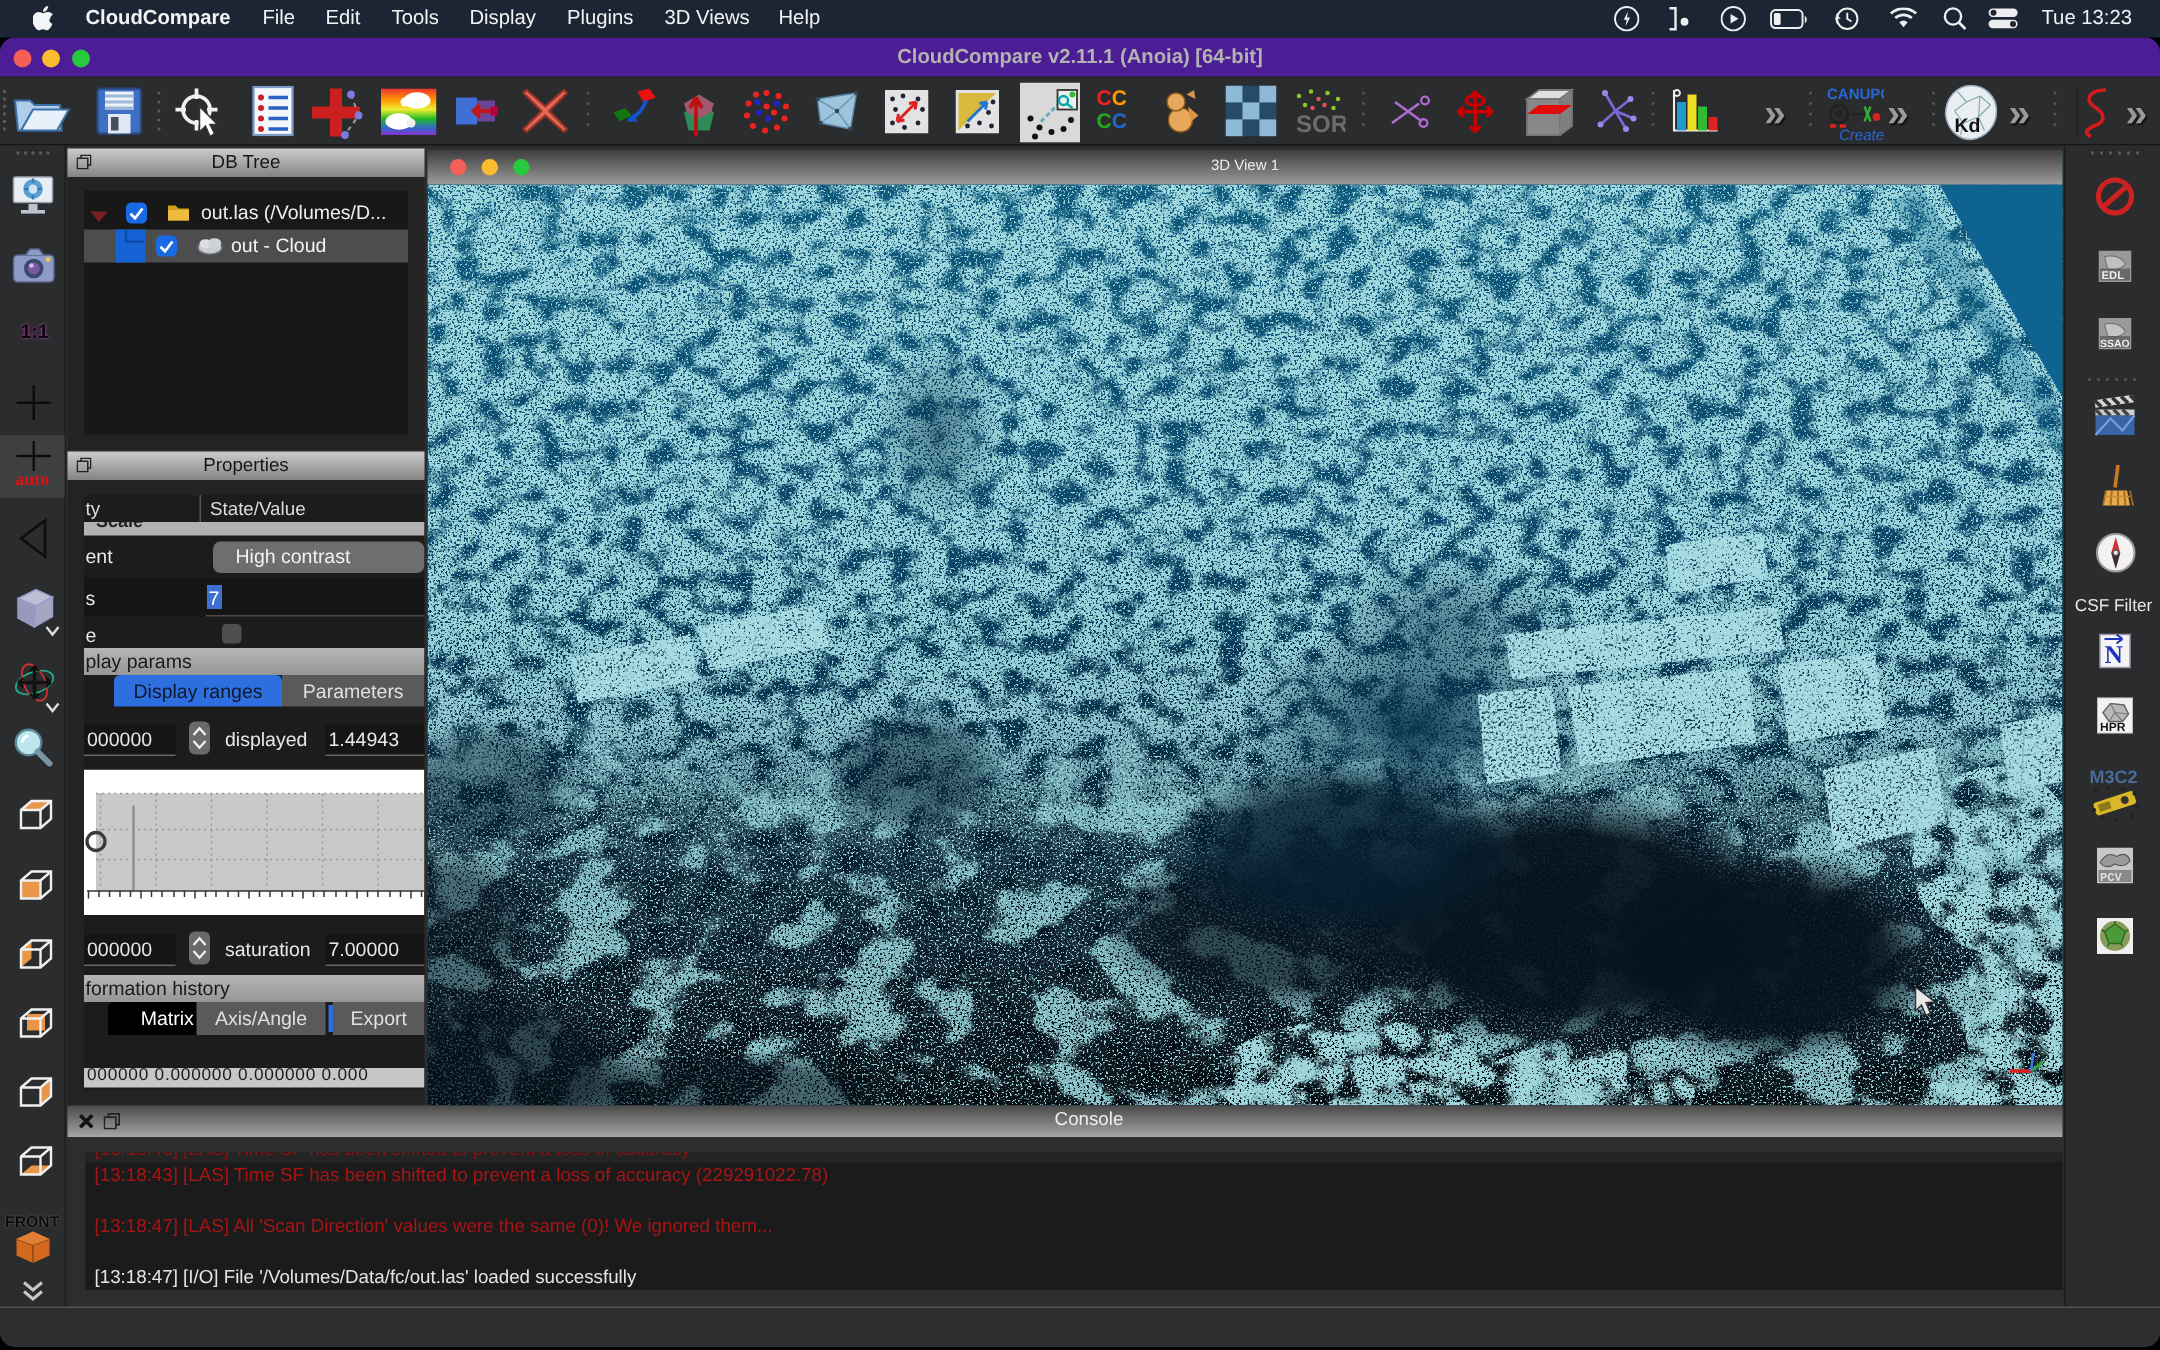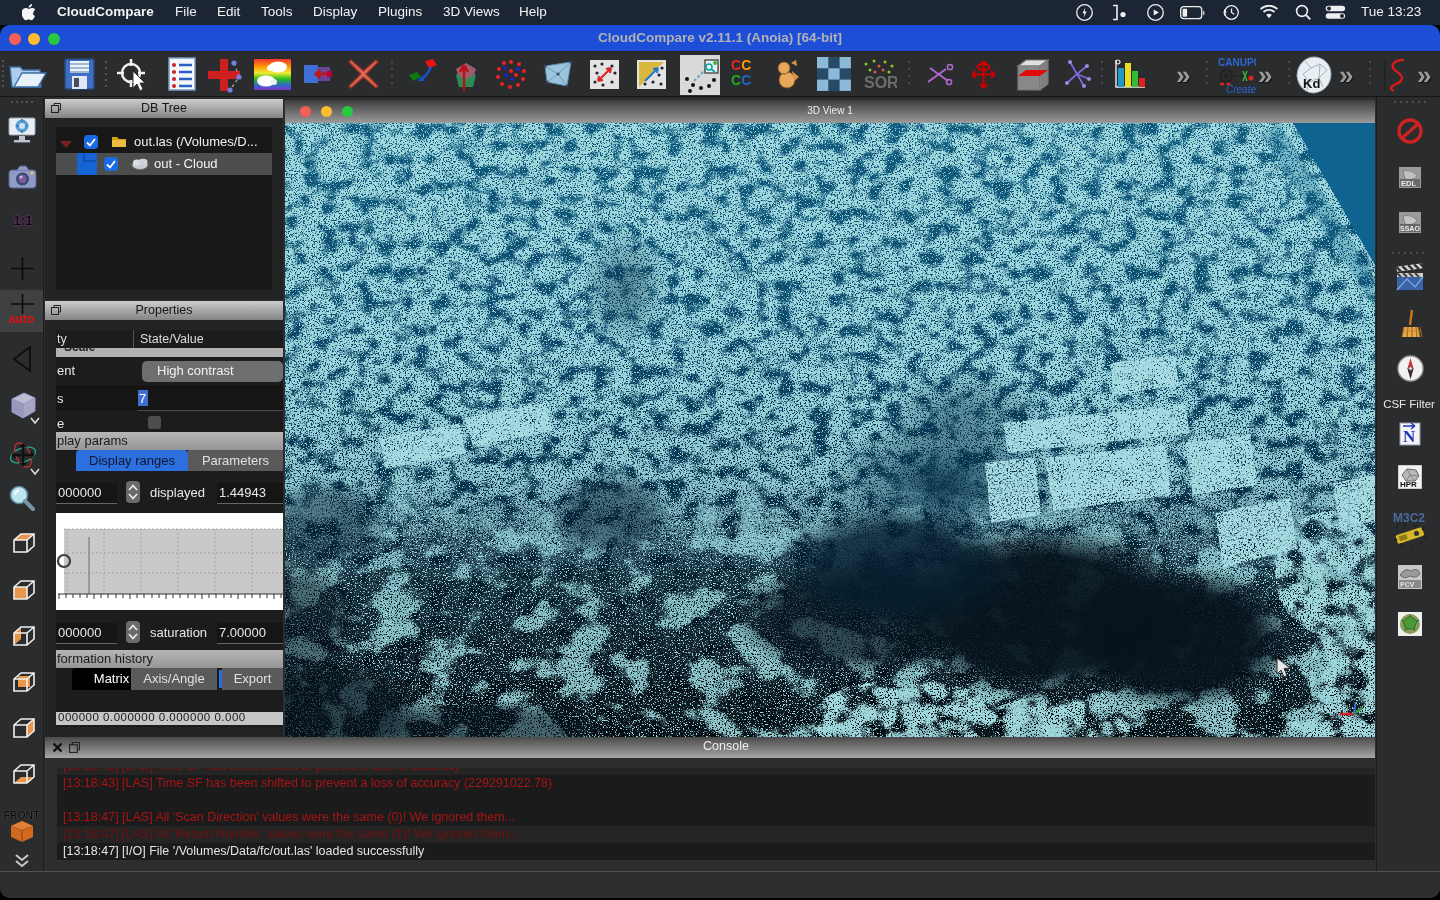--- a/index.html
+++ b/index.html
@@ -5,21 +5,21 @@
   * { margin:0; padding:0; box-sizing:border-box; }
   html,body { width:1440px; height:900px; background:#000; overflow:hidden;
     font-family:"Liberation Sans", sans-serif; }
   .abs { position:absolute; }
   #menubar { position:absolute; left:0; top:0; width:1440px; height:25px;
     background:#1c2533; color:#f2f3f5; font-size:13.5px; }
   .mitem { position:absolute; top:4px; }
   #window { position:absolute; left:0; top:25px; width:1440px; height:873px;
     background:#2c2d2f; border-radius:10px; overflow:hidden; }
   #titlebar { position:absolute; left:0; top:0; width:1440px; height:27px;
-    background:#1d4ed8; border-bottom:1px solid #232323;}
+    background:#4c1d95; border-bottom:1px solid #232323;}
   .tl { position:absolute; top:8px; width:12px; height:12px; border-radius:6px; }
   #wtitle { position:absolute; top:5px; left:0; width:1440px; text-align:center;
     color:#b2b2b2; font-weight:bold; font-size:13.5px; }
   #toolbar { position:absolute; left:0; top:27px; width:1440px; height:45px;
     background:#2b2c2e; border-bottom:1px solid #151515; }
   #leftdock { position:absolute; left:0; top:72px; width:44px; height:774px;
     background:#2b2c2e; border-right:1px solid #1d1d1d; }
   #rightdock { position:absolute; left:1376px; top:72px; width:64px; height:774px;
     background:#2b2c2e; border-left:1px solid #1d1d1d; }
   .ptitle { position:absolute; left:45px; width:238px; height:19px;
@@ -462,21 +462,21 @@
       <circle cx="24" cy="8" r="1.6" fill="#e8c84a"></circle>
     </svg>
     <div class="abs" style="left:8px;top:116px;width:30px;text-align:center;color:#0a0a0a;font-weight:bold;font-size:13px;text-shadow:0 0 2px #d040d0;">1:1</div>
     <svg class="abs" style="left:10px;top:159px;" width="25" height="25" viewBox="0 0 25 25">
       <path d="M12.5 1 V24 M1 12.5 H24" stroke="#0c0c0c" stroke-width="1.6"></path>
     </svg>
     <div class="abs" style="left:0px;top:193px;width:43px;height:42px;background:#3f4042;"></div>
     <svg class="abs" style="left:10px;top:196px;" width="25" height="22" viewBox="0 0 25 22">
       <path d="M12.5 1 V21 M1 11 H24" stroke="#0c0c0c" stroke-width="1.6"></path>
     </svg>
-    <div class="abs" style="left:0px;top:215px;width:43px;text-align:center;color:#e01010;font-weight:bold;font-size:12px;">auto</div>
+    <div class="abs" style="left:0px;top:215px;width:43px;text-align:center;color:#e01010;font-weight:bold;font-size:12px;font-family:Liberation Serif, serif;">auto</div>
     <svg class="abs" style="left:10px;top:248px;" width="25" height="28" viewBox="0 0 25 28">
       <path d="M20 2 L4 14 L20 26 Z" fill="none" stroke="#0e0e0e" stroke-width="1.8"></path>
     </svg>
     <svg class="abs" style="left:7px;top:291px;" width="32" height="32" viewBox="0 0 32 32">
       <g stroke="#9a9ac8" stroke-width="1">
         <path d="M5 11 L17 5 L28 10 L17 16 Z" fill="#d8d8f0" fill-opacity="0.85"></path>
         <path d="M5 11 L5 24 L16 30 L17 16 Z" fill="#b4b4de" fill-opacity="0.8"></path>
         <path d="M17 16 L28 10 L28 23 L16 30 Z" fill="#c6c6e8" fill-opacity="0.8"></path>
       </g>
     </svg>
@@ -916,18 +916,17 @@
         </svg>
       <svg class="abs" style="left:24px;top:5px;" width="11" height="11" viewBox="0 0 10 10">
           <rect x="0.5" y="2.5" width="7" height="7" fill="none" stroke="#222" stroke-width="1"></rect>
           <path d="M3 2.5 V0.5 H9.5 V7 H7.5" fill="none" stroke="#222" stroke-width="1"></path>
         </svg>
     </div>
     <div id="clist">
       <div class="crow" style="top:-10px; background:#242424; color:#8c1010;">[13:18:43] [LAS] Time SF has been shifted to prevent a loss of accuracy</div>
       <div class="crow" style="top:7px; background:#1b1b1b; color:#a81414;">[13:18:43] [LAS] Time SF has been shifted to prevent a loss of accuracy (229291022.78)</div>
       <div class="crow" style="top:41px; background:#1b1b1b; color:#a81414;">[13:18:47] [LAS] All 'Scan Direction' values were the same (0)! We ignored them...</div>
-      <div class="crow" style="top:58px; background:#242424; color:#701010;">[13:18:47] [LAS] All 'Return Number' values were the same (1)! We ignored them...</div>
       <div class="crow" style="top:75px; background:#1b1b1b; color:#e4e4e4;">[13:18:47] [I/O] File '/Volumes/Data/fc/out.las' loaded successfully</div>
     </div>
   </div>
   <div id="statusbar"></div>
 </div>
 
 </body></html>

